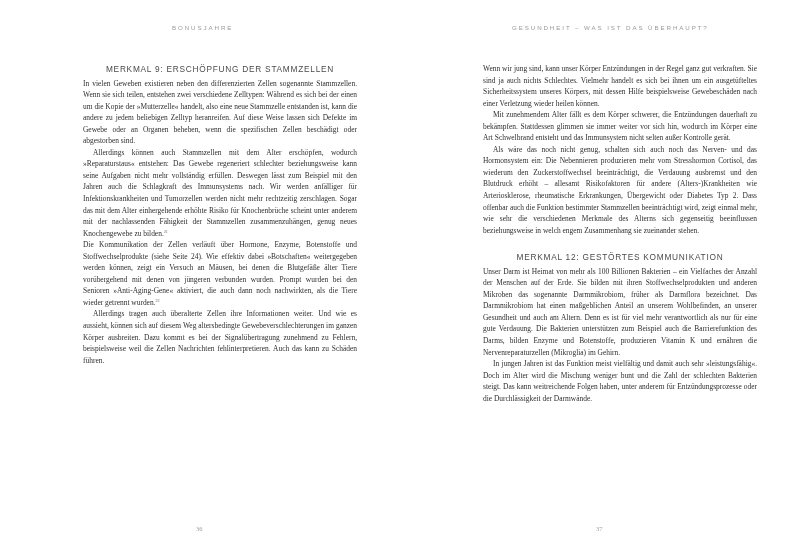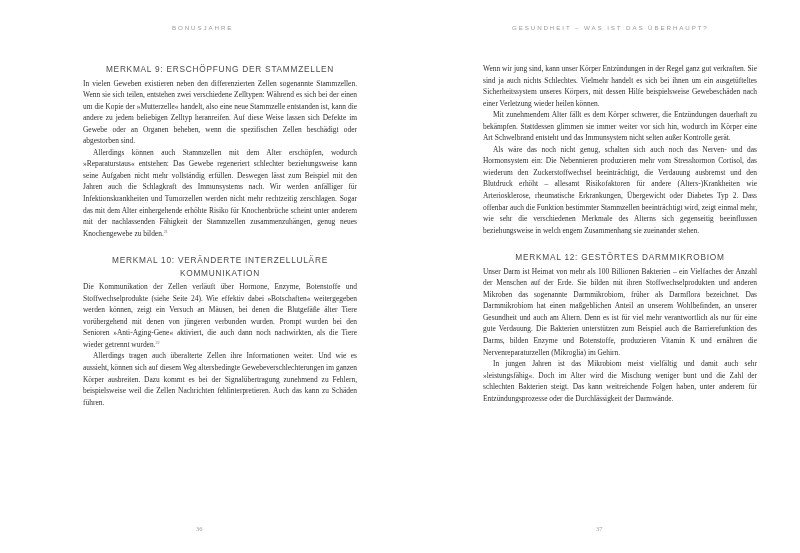--- a/index.html
+++ b/index.html
@@ -87,35 +87,34 @@
 <body>
 
 <div class="page left">
   <div class="running-head">BONUSJAHRE</div>
 
   <div class="column">
     <h2 class="heading">MERKMAL 9: ERSCHÖPFUNG DER STAMMZELLEN</h2>
     <p class="para"><span>In vielen Geweben existieren neben den differenzierten Zellen sogenannte Stammzellen. Wenn sie sich teilen, entstehen zwei verschiedene Zelltypen: Während es sich bei der einen um die Kopie der »Mutterzelle« handelt, also eine neue Stammzelle entstanden ist, kann die andere zu jedem beliebigen Zelltyp heranreifen. Auf diese Weise lassen sich Defekte im Gewebe oder an Organen beheben, wenn die spezifischen Zellen beschädigt oder abgestorben sind.</span></p>
     <p class="para indent"><span>Allerdings können auch Stammzellen mit dem Alter erschöpfen, wodurch »Reparaturstaus« entstehen: Das Gewebe regeneriert schlechter beziehungsweise kann seine Aufgaben nicht mehr vollständig erfüllen. Deswegen lässt zum Beispiel mit den Jahren auch die Schlagkraft des Immunsystems nach. Wir werden anfälliger für Infektionskrankheiten und Tumorzellen werden nicht mehr rechtzeitig zerschlagen. Sogar das mit dem Alter einhergehende erhöhte Risiko für Knochenbrüche scheint unter anderem mit der nachlassenden Fähigkeit der Stammzellen zusammenzuhängen, genug neues Knochengewebe zu bilden.</span><sup class="fn">21</sup></p>
 
-    <h2 class="heading spaced">MERKMAL 10: VERÄNDERTE INTERZELLULÄRE KOMMUNIKATION</h2>
     <p class="para"><span>Die Kommunikation der Zellen verläuft über Hormone, Enzyme, Botenstoffe und Stoffwechselprodukte (siehe Seite 24). Wie effektiv dabei »Botschaften« weitergegeben werden können, zeigt ein Versuch an Mäusen, bei denen die Blutgefäße älter Tiere vorübergehend mit denen von jüngeren verbunden wurden. Prompt wurden bei den Senioren »Anti-Aging-Gene« aktiviert, die auch dann noch nachwirkten, als die Tiere wieder getrennt wurden.</span><sup class="fn">22</sup></p>
     <p class="para indent"><span>Allerdings tragen auch überalterte Zellen ihre Informationen weiter. Und wie es aussieht, können sich auf diesem Weg altersbedingte Gewebeverschlechterungen im ganzen Körper ausbreiten. Dazu kommt es bei der Signalübertragung zunehmend zu Fehlern, beispielsweise weil die Zellen Nachrichten fehlinterpretieren. Auch das kann zu Schäden führen.</span></p>
   </div>
 
   <div class="folio">36</div>
 </div>
 
 <div class="page right">
   <div class="running-head">GESUNDHEIT – WAS IST DAS ÜBERHAUPT?</div>
 
   <div class="column">
     <p class="para"><span>Wenn wir jung sind, kann unser Körper Entzündungen in der Regel ganz gut verkraften. Sie sind ja auch nichts Schlechtes. Vielmehr handelt es sich bei ihnen um ein ausgetüfteltes Sicherheitssystem unseres Körpers, mit dessen Hilfe beispielsweise Gewebeschäden nach einer Verletzung wieder heilen können.</span></p>
     <p class="para indent"><span>Mit zunehmendem Alter fällt es dem Körper schwerer, die Entzündungen dauerhaft zu bekämpfen. Stattdessen glimmen sie immer weiter vor sich hin, wodurch im Körper eine Art Schwelbrand entsteht und das Immunsystem nicht selten außer Kontrolle gerät.</span></p>
     <p class="para indent"><span>Als wäre das noch nicht genug, schalten sich auch noch das Nerven- und das Hormonsystem ein: Die Nebennieren produzieren mehr vom Stresshormon Cortisol, das wiederum den Zuckerstoffwechsel beeinträchtigt, die Verdauung ausbremst und den Blutdruck erhöht – allesamt Risikofaktoren für andere (Alters-)Krankheiten wie Arteriosklerose, rheumatische Erkrankungen, Übergewicht oder Diabetes Typ 2. Dass offenbar auch die Funktion bestimmter Stammzellen beeinträchtigt wird, zeigt einmal mehr, wie sehr die verschiedenen Merkmale des Alterns sich gegenseitig beeinflussen beziehungsweise in welch engem Zusammenhang sie zueinander stehen.</span></p>
 
-    <h2 class="heading spaced">MERKMAL 12: GESTÖRTES DARMMIKROBIOM</h2>
+    <h2 class="heading spaced">MERKMAL 12: GESTÖRTES KOMMUNIKATION</h2>
     <p class="para"><span>Unser Darm ist Heimat von mehr als 100 Billionen Bakterien – ein Vielfaches der Anzahl der Menschen auf der Erde. Sie bilden mit ihren Stoffwechselprodukten und anderen Mikroben das sogenannte Darmmikrobiom, früher als Darmflora bezeichnet. Das Darmmikrobiom hat einen maßgeblichen Anteil an unserem Wohlbefinden, an unserer Gesundheit und auch am Altern. Denn es ist für viel mehr verantwortlich als nur für eine gute Verdauung. Die Bakterien unterstützen zum Beispiel auch die Barrierefunktion des Darms, bilden Enzyme und Botenstoffe, produzieren Vitamin K und ernähren die Nervenreparaturzellen (Mikroglia) im Gehirn.</span></p>
-    <p class="para indent"><span>In jungen Jahren ist das Mikrobiom meist vielfältig und damit auch sehr »leistungsfähig«. Doch im Alter wird die Mischung weniger bunt und die Zahl der schlechten Bakterien steigt. Das kann weitreichende Folgen haben, unter anderem für Entzündungsprozesse oder die Durchlässigkeit der Darmwände.</span></p>
+    <p class="para indent"><span>In jungen Jahren ist das Funktion meist vielfältig und damit auch sehr »leistungsfähig«. Doch im Alter wird die Mischung weniger bunt und die Zahl der schlechten Bakterien steigt. Das kann weitreichende Folgen haben, unter anderem für Entzündungsprozesse oder die Durchlässigkeit der Darmwände.</span></p>
   </div>
 
   <div class="folio">37</div>
 </div>
 
 </body></html>

